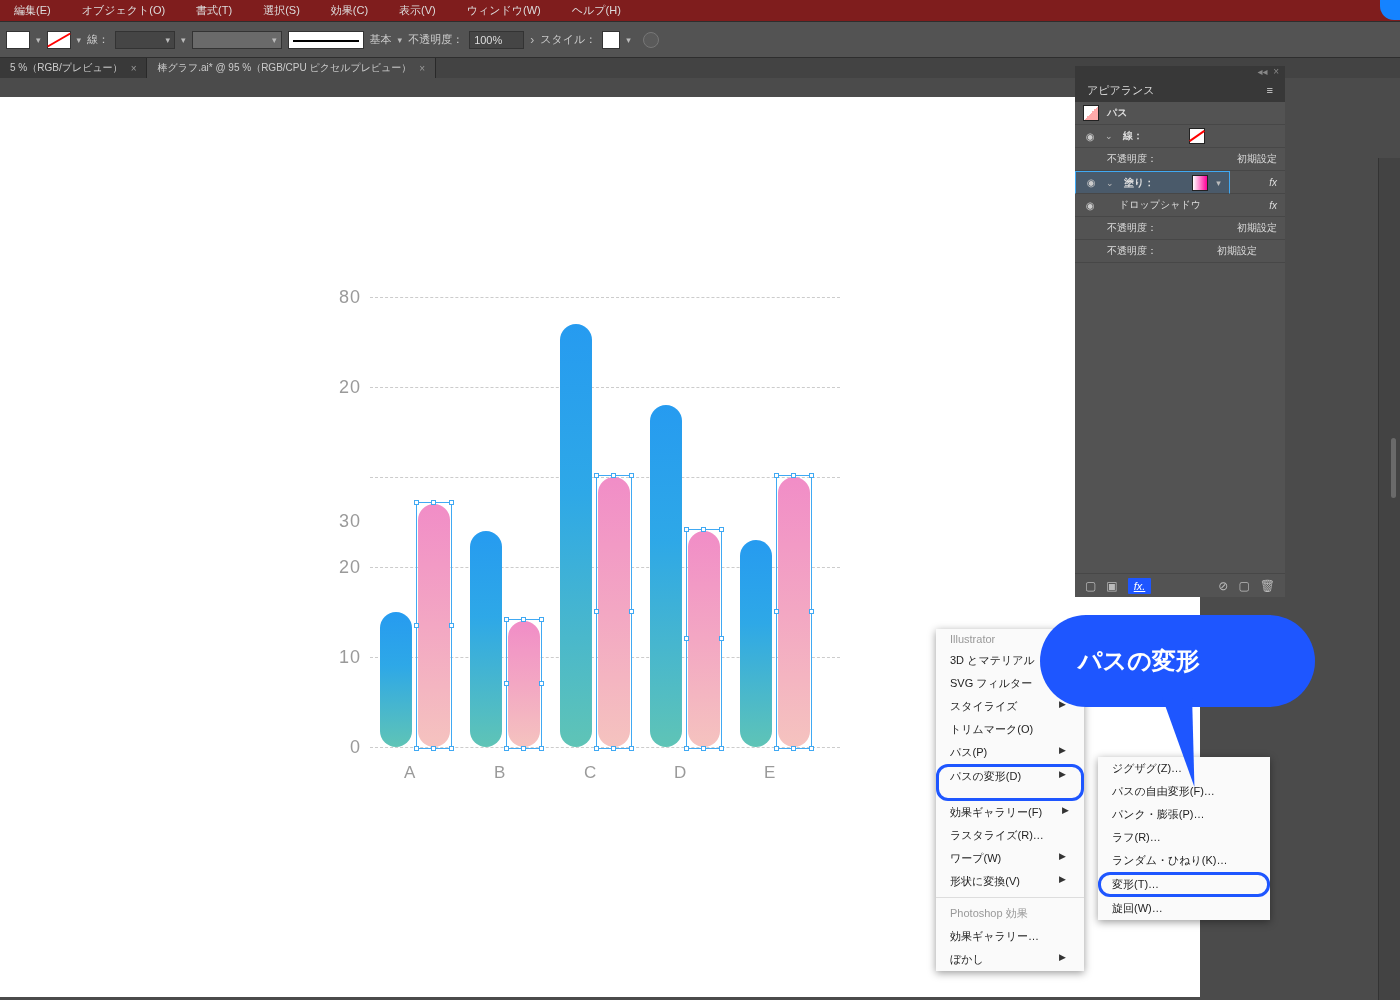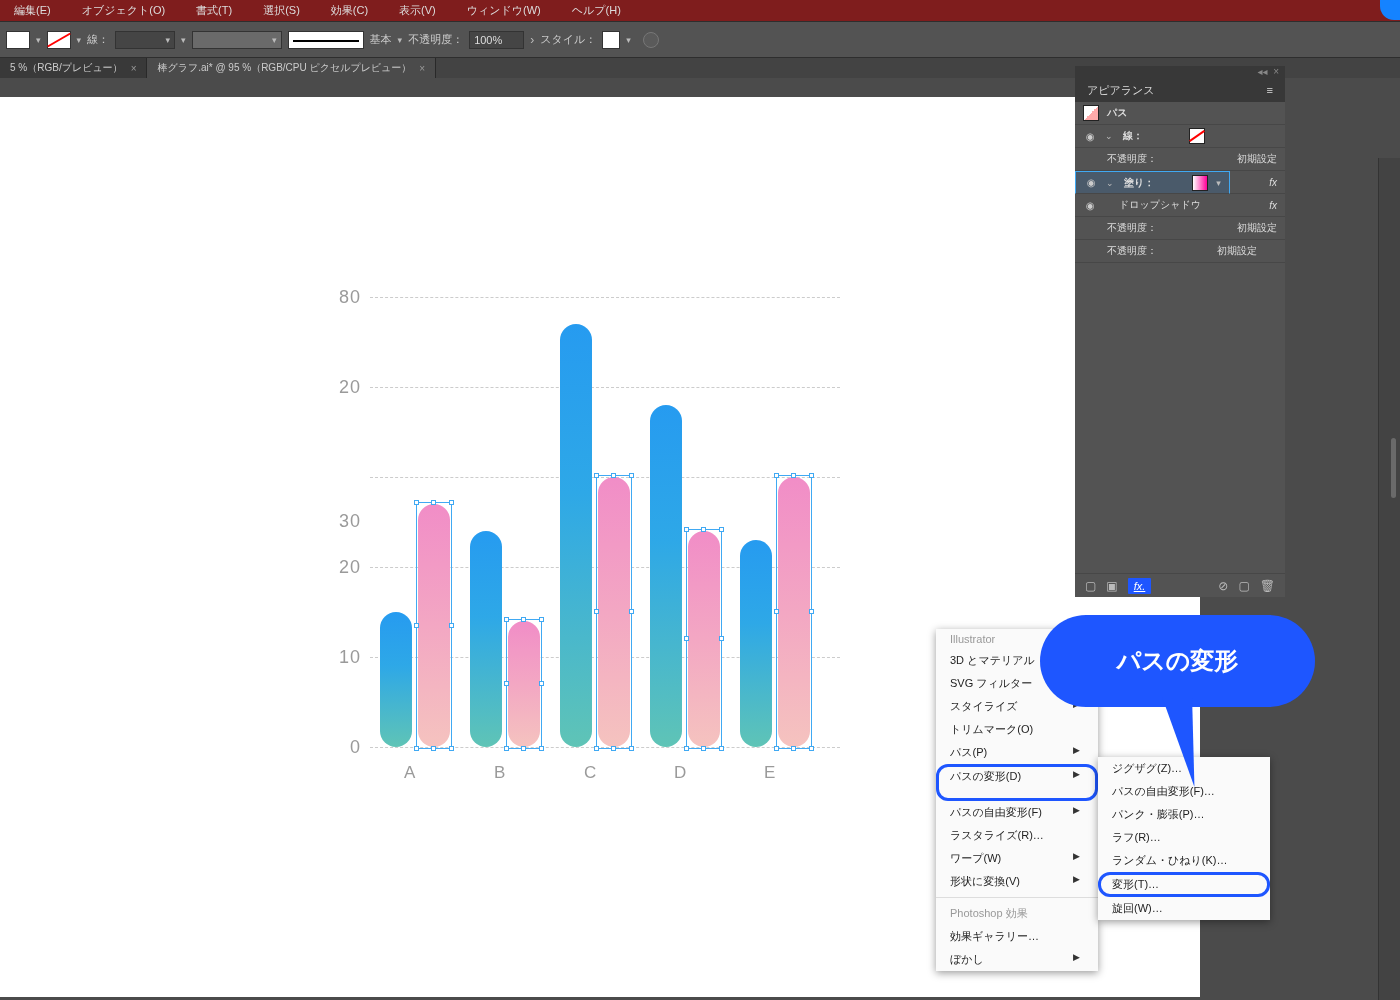--- a/index.html
+++ b/index.html
@@ -173,37 +173,36 @@
     position: absolute;
     background: #fafafa;
     color: #222;
     font-size: 11px;
     box-shadow: 0 2px 8px rgba(0,0,0,0.4);
   }
   .fxmenu .item { padding: 4px 18px 4px 14px; display: flex; justify-content: space-between; gap: 20px; white-space: nowrap; }
   .fxmenu .item.disabled { color: #999; }
   .fxmenu .item .arr { color: #333; font-size: 9px; }
   .fxmenu .sep { border-top: 1px solid #ddd; margin: 4px 0; }
-  .fx1 { left: 0; top: 0; width: 162px; }
+  .fx1 { left: 0; top: 0; width: 148px; }
   .fx2 { left: 162px; top: 128px; width: 172px; }
   .hl-blue { border: 3px solid #1e56ff; border-radius: 12px; }
 
   
   .bubble {
     position: absolute;
     background: #1e56ff;
     color: #fff;
     font-size: 24px;
     font-weight: bold;
     padding: 30px 38px;
     border-radius: 60px;
     left: 1040px;
     top: 615px;
     width: 275px;
-    text-align: center;
   }
   .bubble::after {
     content: "";
     position: absolute;
     left: 130px;
     bottom: -80px;
     width: 30px;
     height: 90px;
     background: #1e56ff;
     clip-path: polygon(0 0,100% 0,55% 100%);
@@ -446,21 +445,21 @@
         </div>
       <div class="item">
           <span>パス(P)</span>
           <span class="arr">▶</span>
         </div>
       <div class="item hl-blue" style="padding:2px 15px 14px 11px">
           <span>パスの変形(D)</span>
           <span class="arr">▶</span>
         </div>
       <div class="item">
-          <span>パスの自由変形(F)</span>
+          <span>効果ギャラリー(F)</span>
           <span class="arr">▶</span>
         </div>
       <div class="item">
           <span>ラスタライズ(R)…</span>
         </div>
       <div class="item">
           <span>ワープ(W)</span>
           <span class="arr">▶</span>
         </div>
       <div class="item">

